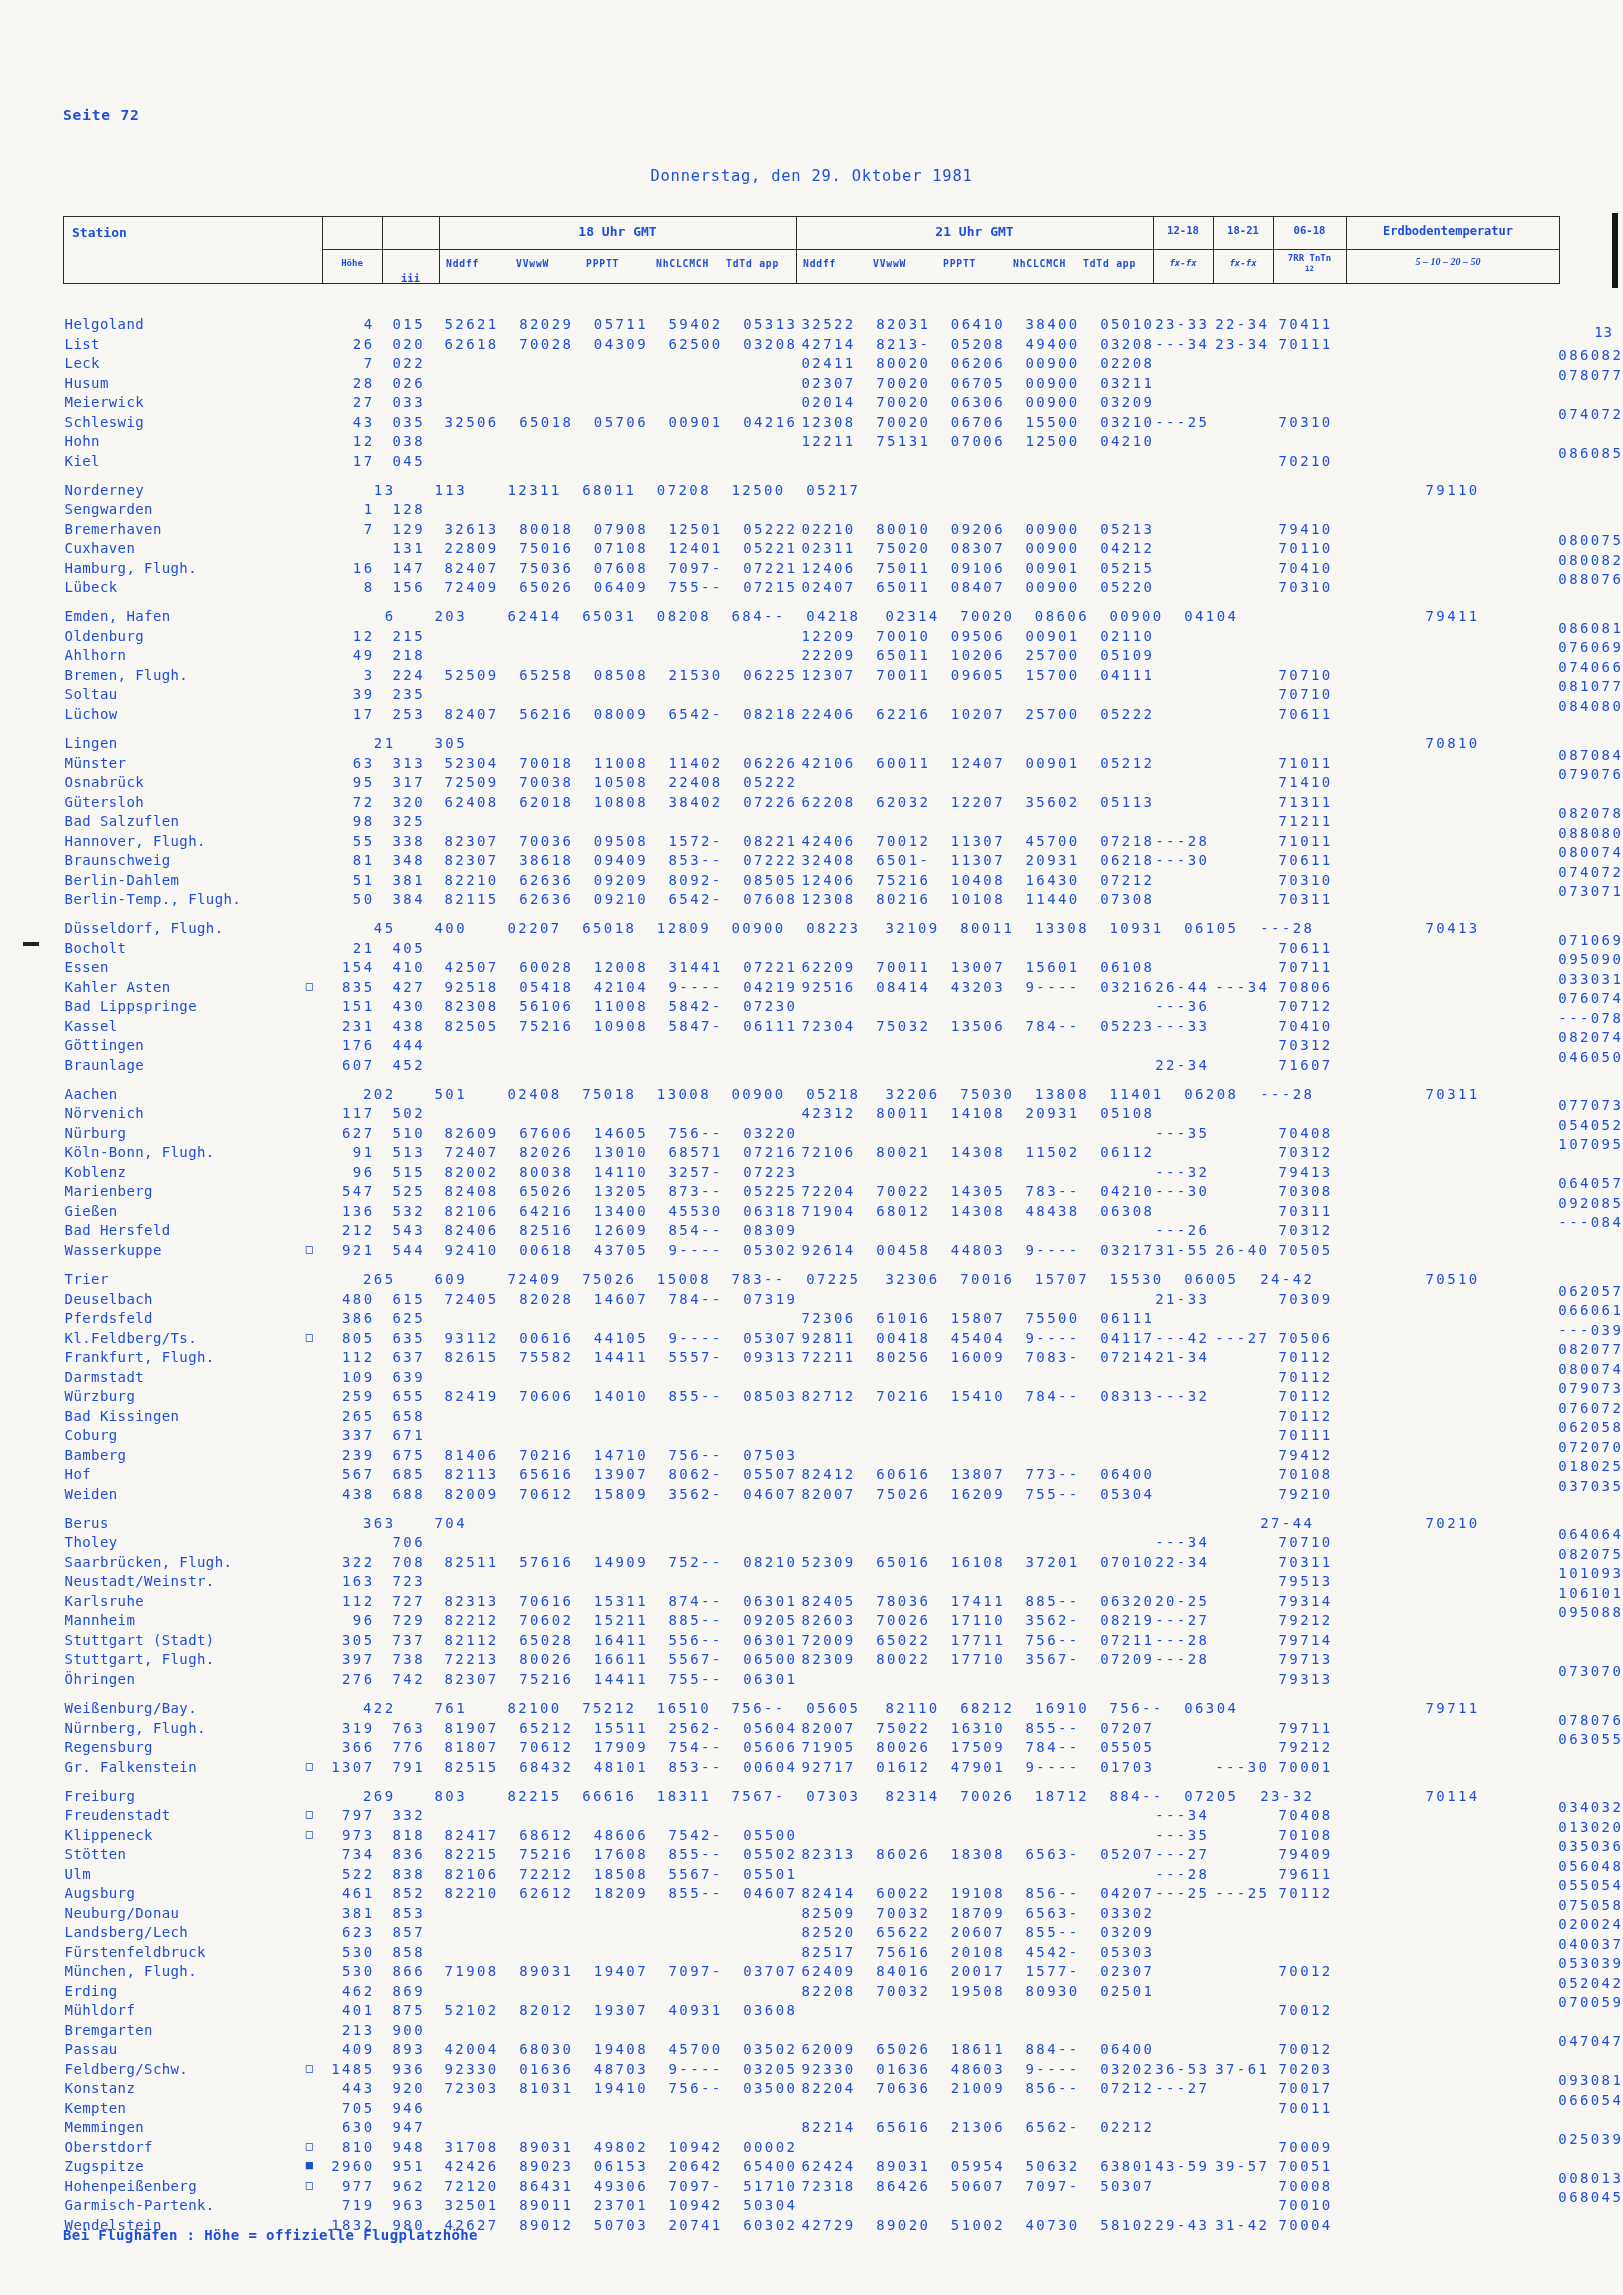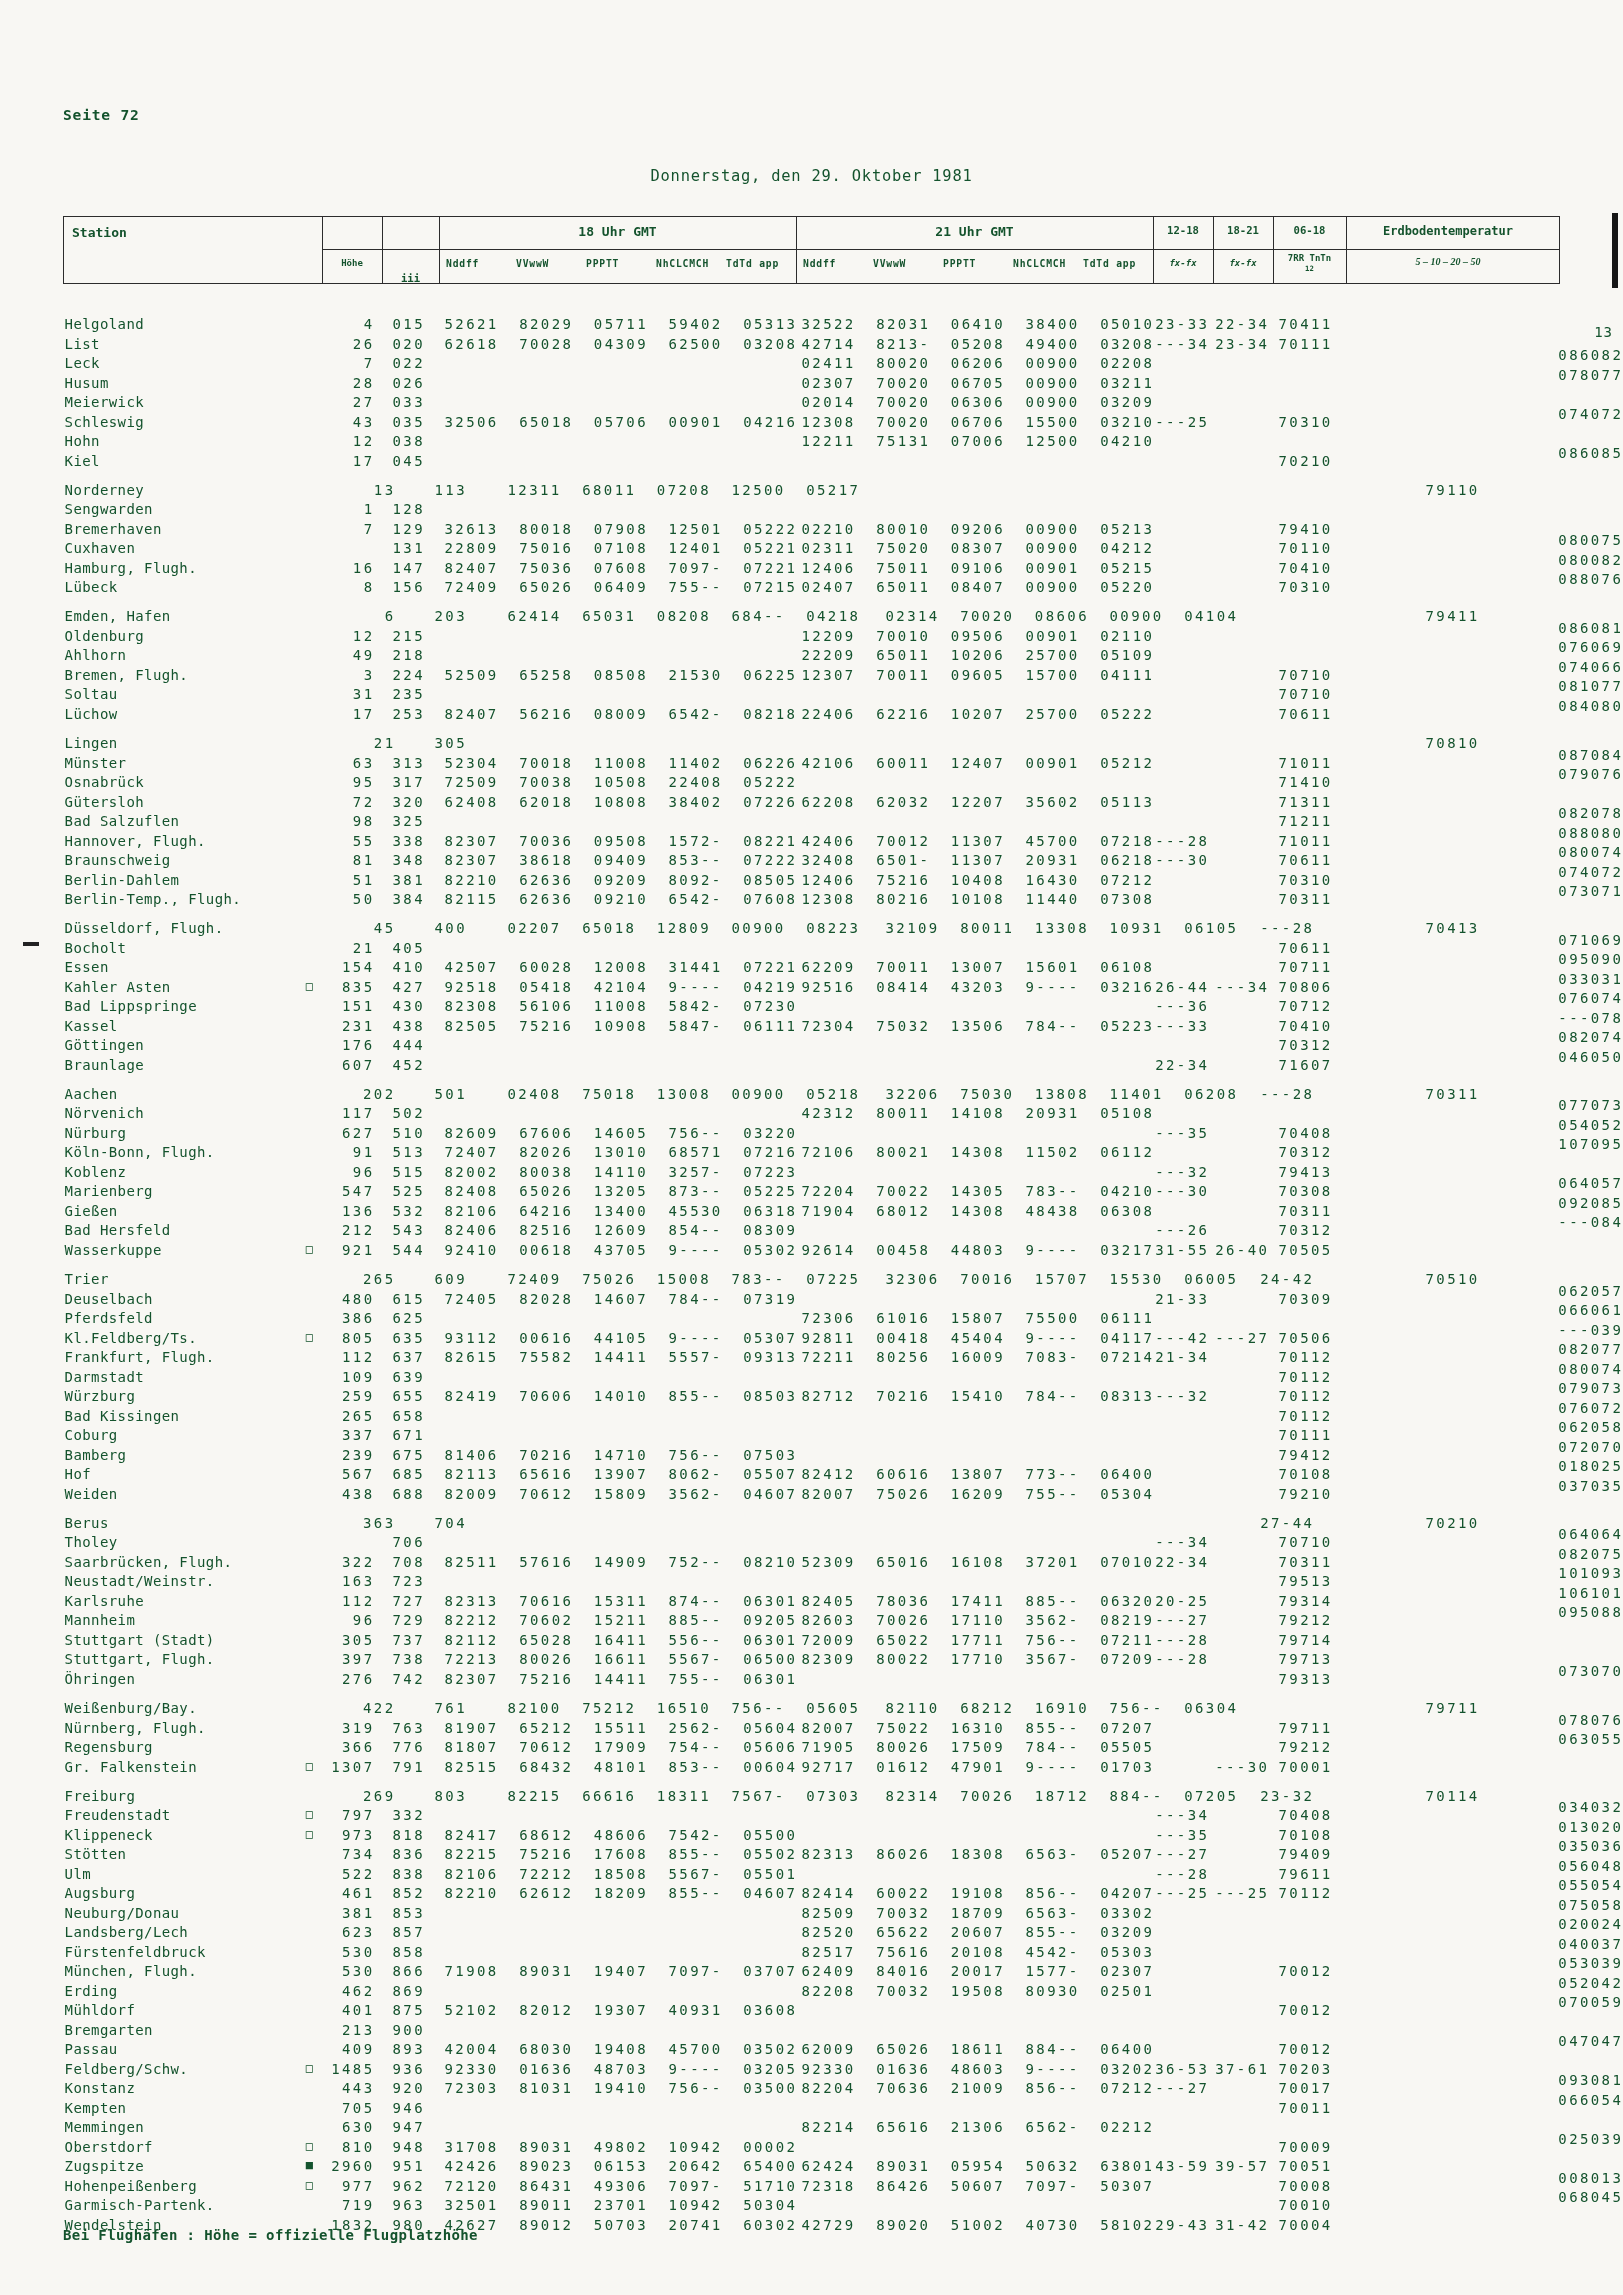--- a/index.html
+++ b/index.html
@@ -1,17 +1,17 @@
 <!DOCTYPE html>
 <html style="font-size:13px"><head>
 <meta charset="utf-8">
 <style>
   html,body{margin:0;padding:0;background:#e7e5e0;}
   .sheet{position:relative;width:1623px;height:2295px;background:#f8f7f3;
-         font-family:"DejaVu Sans Mono",monospace;color:#14532d;overflow:hidden;}
+         font-family:"DejaVu Sans Mono",monospace;color:#1d4ed8;overflow:hidden;}
   .page-label{position:absolute;left:63px;top:106px;font-size:14.6px;font-weight:bold;letter-spacing:0.8px;}
   .date-line{position:absolute;left:63px;top:167px;width:1497px;text-align:center;font-size:15.4px;letter-spacing:0.8px;}
   
   .thead{position:absolute;left:63px;top:216px;width:1497px;height:68px;
          border:1.6px solid #2c2c2c;box-sizing:border-box;}
   .hc{position:absolute;font-weight:bold;}
   .h-station{left:8px;top:8px;font-size:13px;}
   .h-hoehe{left:258px;width:60px;top:41px;text-align:center;font-size:9px;}
   .h-iii{left:318px;width:57px;top:39px;text-align:center;font-size:10.6px;margin-top:16px;}
   .h-g18{left:375px;width:357px;top:7.3px;text-align:center;font-size:13px;}
@@ -434,21 +434,21 @@
           <span>074066 065074</span>
           <span class="note"></span>
         </span>
       </div>
 
       <div class="row">
         <span class="c st">
           <span class="sn">Soltau</span>
           <span class="mk"></span>
         </span>
-        <span class="c hh num">31</span>
+        <span class="c hh num">39</span>
         <span class="c ii num">235</span>
         <span class="c ga num"></span>
         <span class="c gb num"></span>
         <span class="c tt num"></span>
         <span class="c tt num"></span>
         <span class="c rr num">70710</span>
         <span class="c ee num">
           <span>081077 072075</span>
           <span class="note"></span>
         </span>

